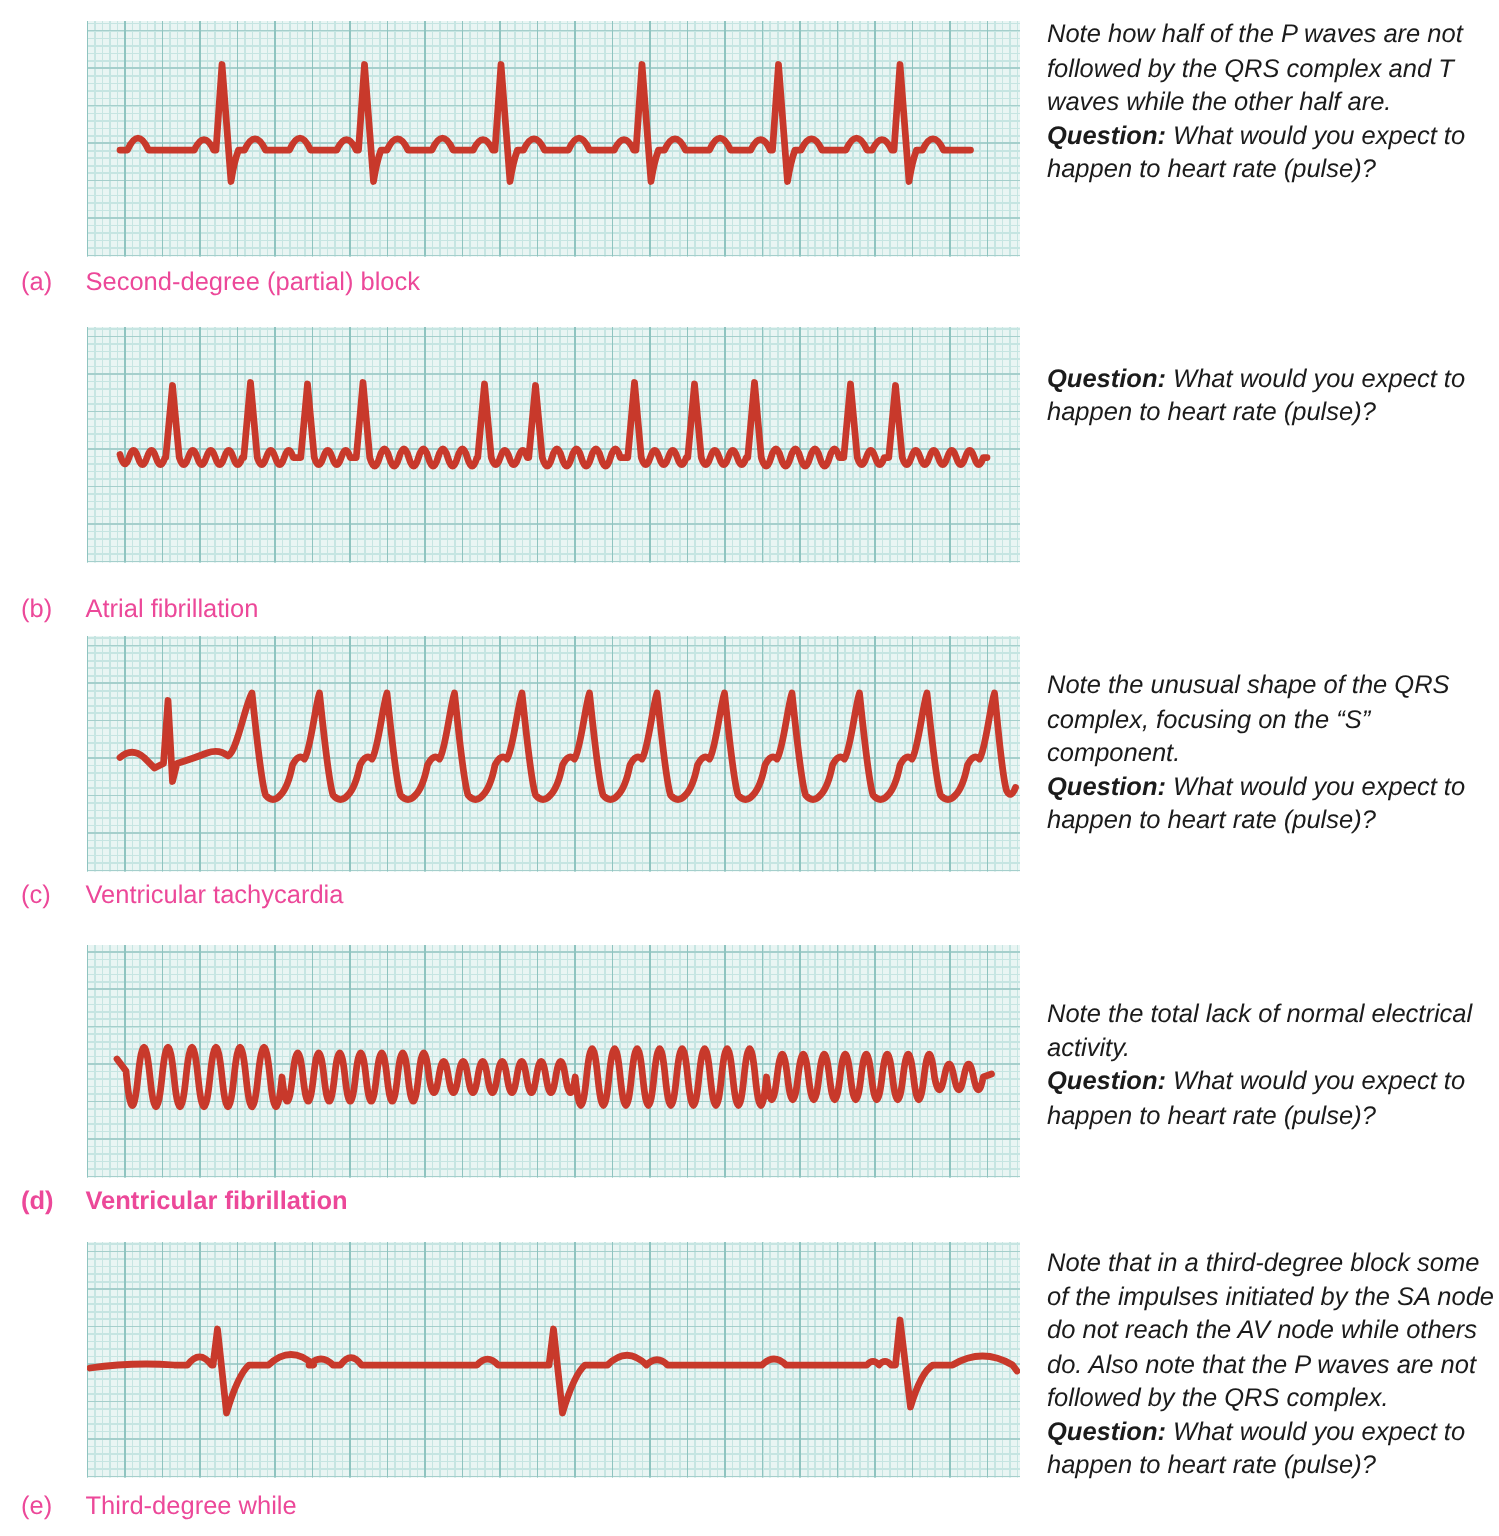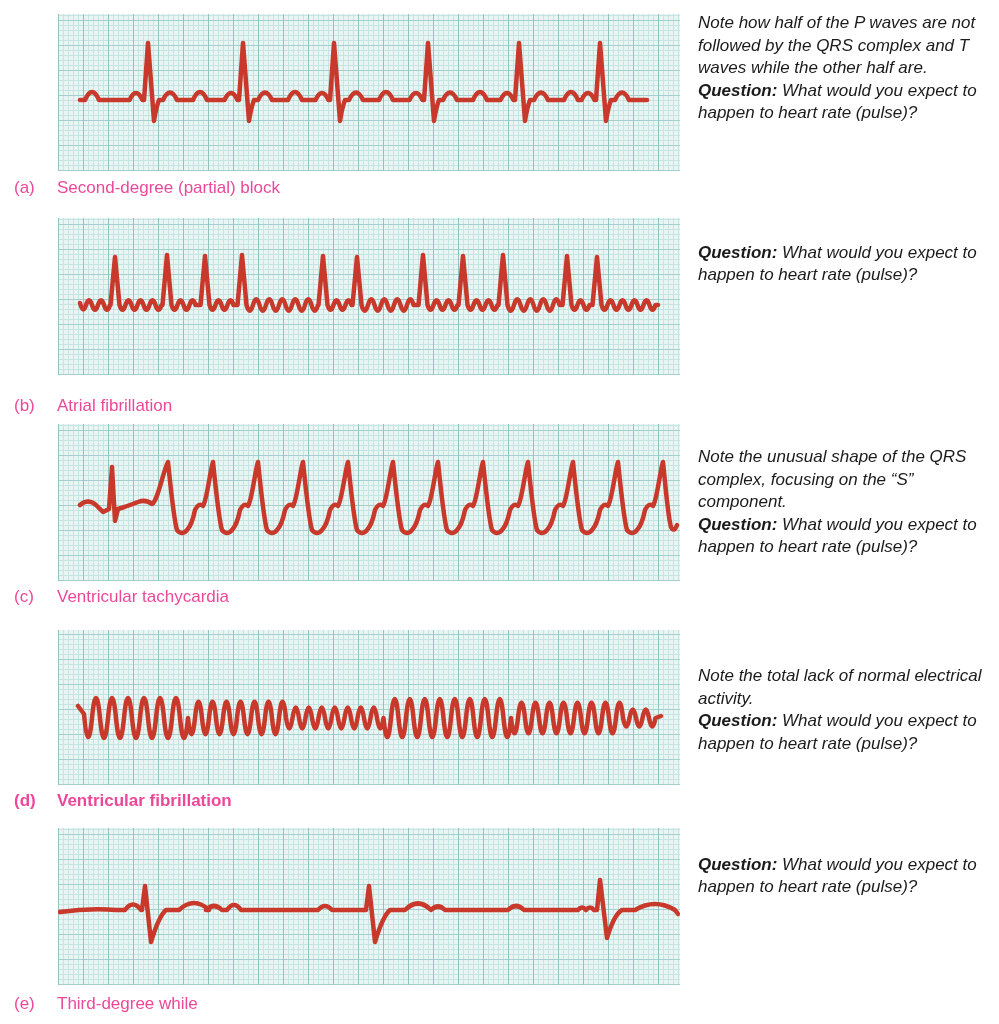--- a/index.html
+++ b/index.html
@@ -86,15 +86,15 @@
 
 <div class="strip" style="top:828px;">
   <svg viewBox="0 0 622 157">
     <path d="M 2 84 Q 30 80 58 82 L 67 82 Q 75 71 83 82 L 84 82 L 87 58 L 93 114 C 96 104 101 88 108 82 L 121 82 Q 136 68 151 82 L 148 82 Q 156 74 164 82 L 169 82 Q 176 72 183 82 L 250 82 L 260 82 Q 267 74 274 82 L 308 82 L 311 58 L 317 114 C 320 104 325 88 332 82 L 347 82 Q 360 69 373 82 L 373 82 Q 380 75 387 82 L 448 82 L 450 82 Q 458 74 466 82 L 518 82 L 520 82 Q 524 77 528 82 L 528 82 Q 532 77 536 82 L 539 82 L 542 52 L 549 110 C 552 100 557 86 564 82 L 577 82 Q 597 70 617 82 L 620 86" stroke="#c8392b"></path>
   </svg>
 </div>
 <div class="caption" style="top:993px;">
   <span class="tag">(e)</span><span>Third-degree while</span>
 </div>
 <div class="noteblock" style="top:831px;width:306px;">
-  <p><br>
+  <p><span>Note that in a third-degree block some of the impulses initiated by the SA node do not reach the AV node while others do. Also note that the P waves are not followed by the QRS complex.</span><br>
   <b>Question:</b><span> What would you expect to happen to heart rate (pulse)?</span></p>
 </div>
 
 </body></html>

